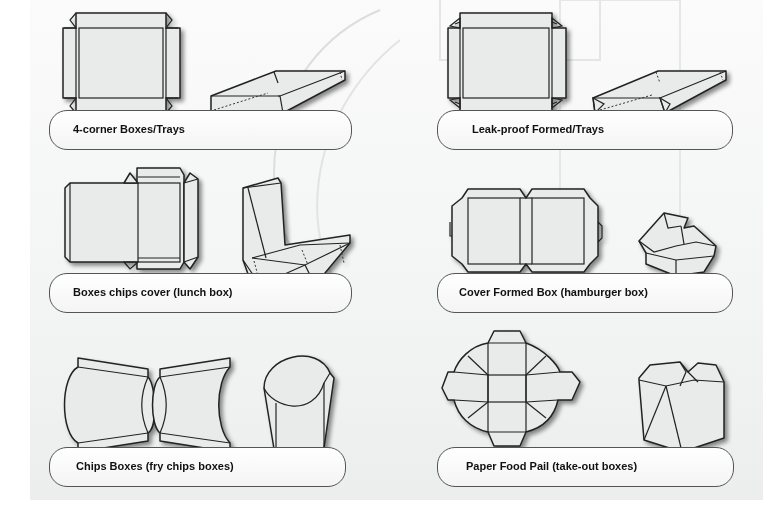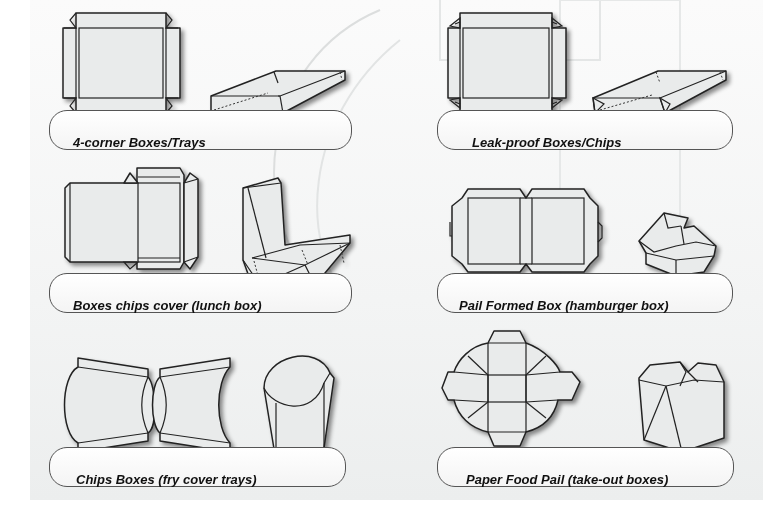--- a/index.html
+++ b/index.html
@@ -4,22 +4,22 @@
 <style>
   html, body { margin: 0; padding: 0; background: #ffffff; }
   body { width: 763px; height: 515px; position: relative; overflow: hidden;
          font-family: "Liberation Sans", sans-serif; }
   .panel { position: absolute; left: 30px; top: 0; width: 733px; height: 500px;
            background: linear-gradient(180deg, #fbfbfb 0%, #f3f4f4 60%, #eceeee 100%); }
   .wm { position: absolute; pointer-events: none; }
   .pill { position: absolute; height: 40px; border: 1.3px solid #555; border-radius: 18px;
           background: linear-gradient(180deg, #ffffff 0%, #f4f4f4 100%);
           box-sizing: border-box; }
-  .pill span { position: absolute; top: 24px; font-weight: bold; font-size: 13px; color: #111;
-               white-space: nowrap; font-style: italic; }
+  .pill span { position: absolute; top: 12px; font-weight: bold; font-size: 11px; color: #111;
+               white-space: nowrap; }
   svg.art { position: absolute; overflow: visible; }
   .f { fill: #e9ebeb; stroke: #222; stroke-width: 1.5; stroke-linejoin: round; }
   .l { fill: none; stroke: #222; stroke-width: 1.2; }
   .d { fill: none; stroke: #333; stroke-width: 1; stroke-dasharray: 2 2; }
   .sh { filter: drop-shadow(3px 3px 2px rgba(0,0,0,0.45)); }
 </style>
 </head>
 <body>
 
 <div class="panel"></div>
@@ -158,26 +158,26 @@
   <line class="l" x1="30" y1="26" x2="46" y2="92"></line>
   <line class="l" x1="30" y1="26" x2="8" y2="80"></line>
   <polyline class="l" points="44,2 50,12 44,26"></polyline>
   <line class="l" x1="52" y1="12" x2="62" y2="22"></line>
 </svg>
 
 <div class="pill" style="left:49px;top:110px;width:303px">
   <span style="left:23px">4-corner Boxes/Trays</span>
 </div>
 <div class="pill" style="left:437px;top:110px;width:296px">
-  <span style="left:34px">Leak-proof Boxes/Chips</span>
+  <span style="left:34px">Leak-proof Formed/Trays</span>
 </div>
 <div class="pill" style="left:49px;top:273px;width:303px">
   <span style="left:23px">Boxes chips cover (lunch box)</span>
 </div>
 <div class="pill" style="left:437px;top:273px;width:296px">
-  <span style="left:21px">Pail Formed Box (hamburger box)</span>
+  <span style="left:21px">Cover Formed Box (hamburger box)</span>
 </div>
 <div class="pill" style="left:49px;top:447px;width:297px">
-  <span style="left:26px">Chips Boxes (fry cover trays)</span>
+  <span style="left:26px">Chips Boxes (fry chips boxes)</span>
 </div>
 <div class="pill" style="left:437px;top:447px;width:297px">
   <span style="left:28px">Paper Food Pail (take-out boxes)</span>
 </div>
 
 </body></html>

